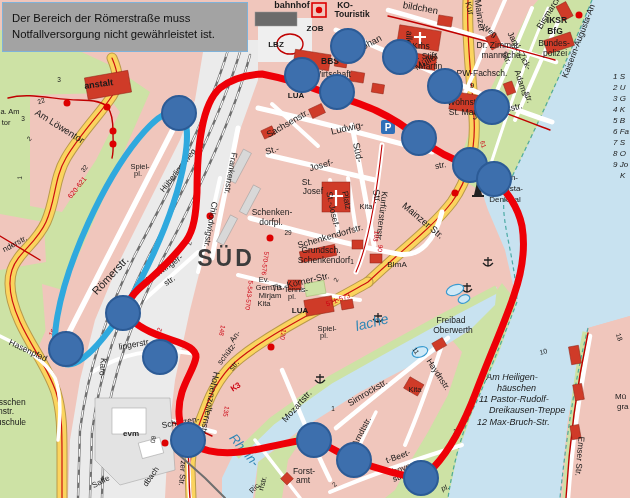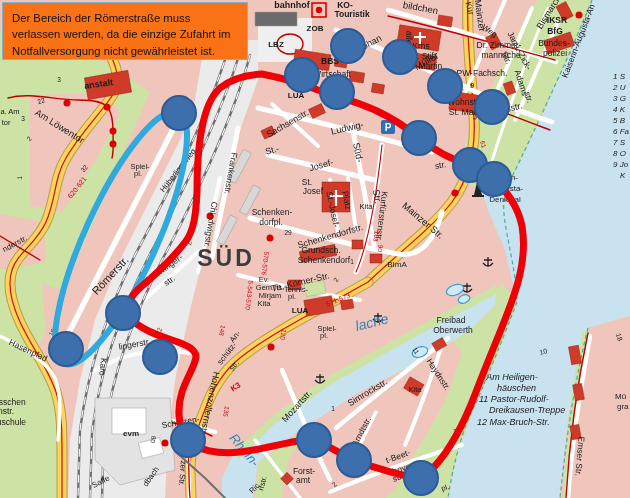--- a/index.html
+++ b/index.html
@@ -1,21 +1,21 @@
 <!DOCTYPE html>
 <html><head>
 <meta charset="utf-8">
 <style>
   html,body{margin:0;padding:0;background:#fff;}
   #stage{position:relative;width:630px;height:498px;overflow:hidden;font-family:"Liberation Sans",sans-serif;}
   #map-svg{position:absolute;left:0;top:0;font-family:"Liberation Sans",sans-serif;}
   #note-box{
     position:absolute;left:2px;top:2px;width:226px;
-    background:#f97316;border:1.5px solid #7fb2d9;
-    padding:7px 9px 0 9px;
+    background:#a3a3a3;border:1.5px solid #7fb2d9;
+    padding:7px 9px 8px 9px;
     font-size:11.3px;line-height:1.45;color:#111;
   }
   #note-box div{white-space:nowrap;}
   text{paint-order:stroke;}
 </style>
 </head>
 <body>
 
 <div id="stage">
 
@@ -395,17 +395,16 @@
         <circle cx="160" cy="357" r="17" fill="#3d6fad" stroke="#2c5b96" stroke-width="2"></circle>
         <circle cx="188" cy="440" r="17" fill="#3d6fad" stroke="#2c5b96" stroke-width="2"></circle>
         <circle cx="314" cy="440" r="17" fill="#3d6fad" stroke="#2c5b96" stroke-width="2"></circle>
         <circle cx="354" cy="460" r="17" fill="#3d6fad" stroke="#2c5b96" stroke-width="2"></circle>
         <circle cx="421" cy="478" r="17" fill="#3d6fad" stroke="#2c5b96" stroke-width="2"></circle>
       </g>
 </svg>
 
 <div id="note-box">
   <div>Der Bereich der Römerstraße muss</div>
-  <div>verlassen werden, da die einzige Zufahrt im</div>
   <div>Notfallversorgung nicht gewährleistet ist.</div>
 </div>
 
 </div>
 
 </body></html>

